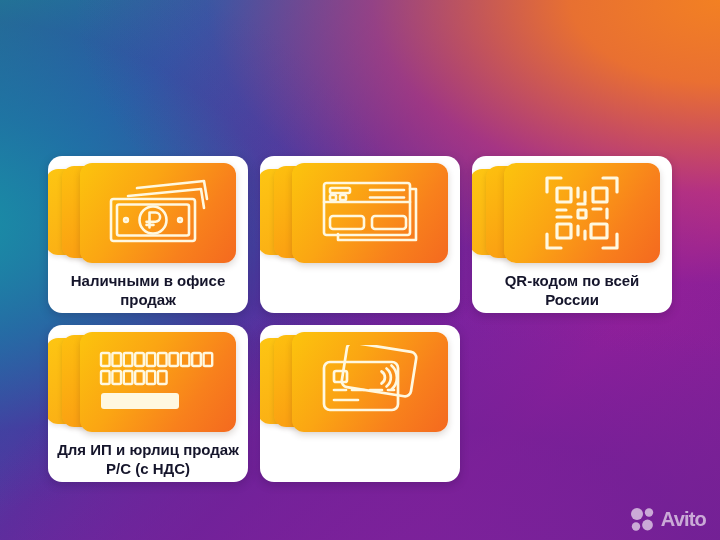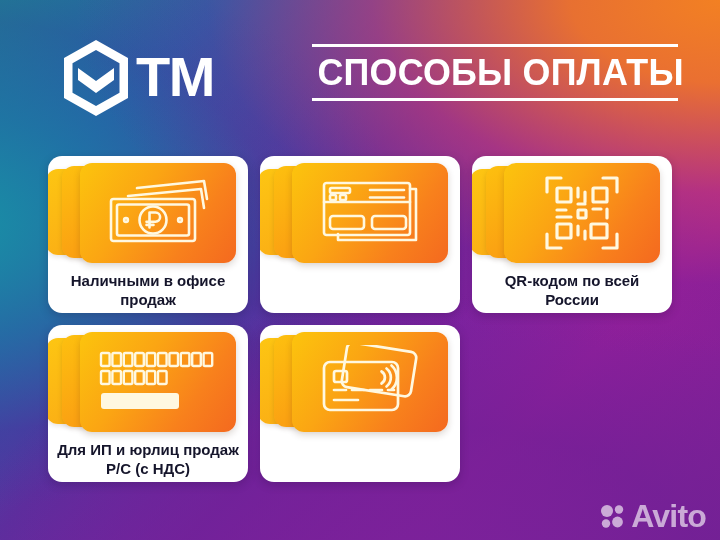--- a/index.html
+++ b/index.html
@@ -165,58 +165,37 @@
     position: absolute;
     right: 14px; bottom: 8px;
     display: flex;
     align-items: center;
     gap: 5px;
     opacity: 0.62;
   }
   .avito-dots { width: 26px; height: 26px; display: block; }
   .avito-text {
     color: #ffffff;
-    font-size: 32px;
+    font-size: 20px;
     font-weight: bold;
     letter-spacing: -0.8px;
     line-height: 1;
     font-family: "Liberation Sans", sans-serif;
   }
 </style>
 </head>
 <body>
 
 <div id="poster">
 
   <div class="bg-base"></div>
   <div class="bg-teal"></div>
   <div class="bg-purple"></div>
   <div class="bg-orange"></div>
 
-  <div class="header">
-
-    <div class="logo-wrap">
-      <span>
-        <svg class="logo-mark" viewBox="0 0 72 80" xmlns="http://www.w3.org/2000/svg">
-          <path d="M36 2 L68 20 L68 60 L36 78 L4 60 L4 20 Z
-                   M36 12 L12.5 25.2 L12.5 54.8 L36 68 L59.5 54.8 L59.5 25.2 Z" fill="#ffffff" fill-rule="evenodd"></path>
-          <path d="M18 30 L36 43 L54 30 L54 42 L36 55 L18 42 Z" fill="#ffffff"></path>
-          <rect x="46" y="14" width="24" height="17" fill="none"></rect>
-          <path d="M50 12 L72 12 L72 34 L50 34 Z" fill="none"></path>
-        </svg>
-      </span>
-      <span class="logo-text">TM</span>
-    </div>
-
-    <div class="title-block">
-      <div class="title-rule top"></div>
-      <div class="title-text">СПОСОБЫ ОПЛАТЫ</div>
-      <div class="title-rule bottom"></div>
-    </div>
-  </div>
 
   <div class="grid">
 
     <div class="card">
       <div class="tile-stack">
         <div class="tile back2"></div>
         <div class="tile back1"></div>
         <div class="tile front">
           <span>
             <svg width="104" height="68" viewBox="0 0 104 68" fill="none" stroke="#fff8e0" stroke-width="2.6" stroke-linecap="round" stroke-linejoin="round">

